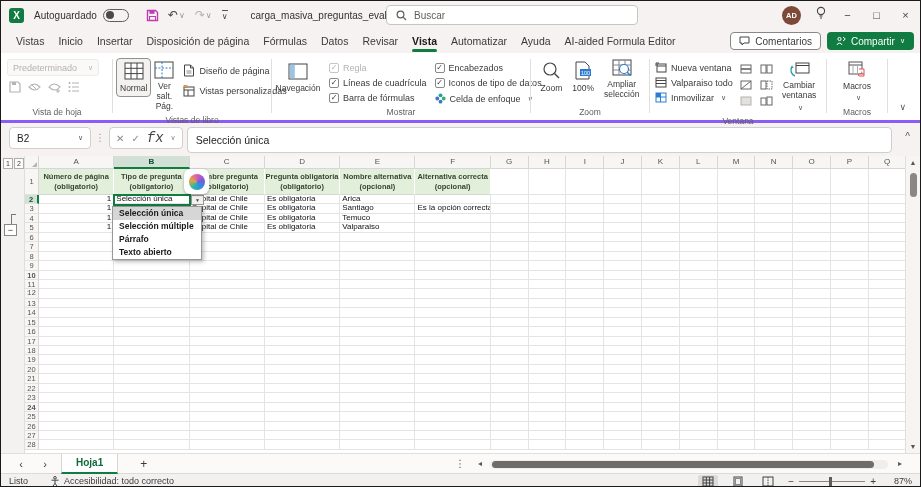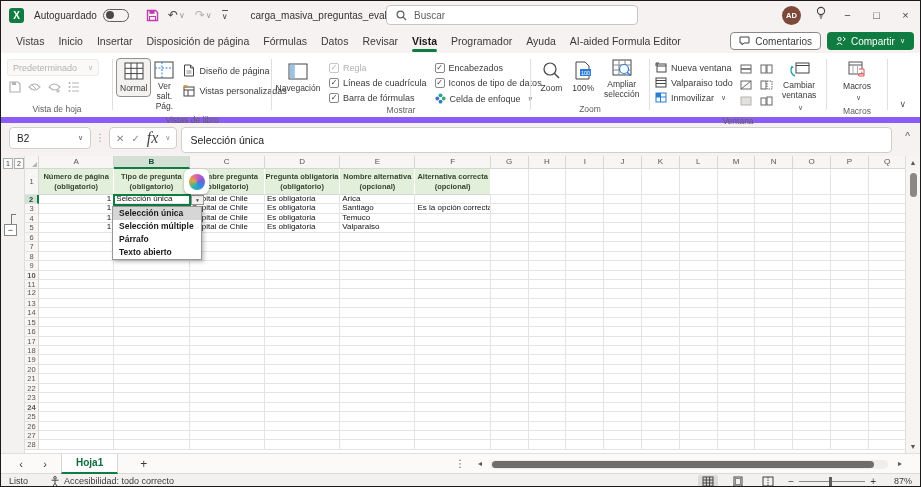--- a/index.html
+++ b/index.html
@@ -29,21 +29,21 @@
   #menubar { height:24px; background:#f5f2f1; display:flex; align-items:center; padding-left:8px; position:relative; }
   .mtab { font-size:10.5px; color:#3b3a39; padding:0 7px; height:24px; display:flex; align-items:center; position:relative; white-space:nowrap; }
   .mtab.active { font-weight:bold; color:#1a1a1a; }
   .mtab.active::after { content:""; position:absolute; left:7px; right:7px; bottom:1px; height:3px; background:#107C41; border-radius:2px; }
   .mb-right { position:absolute; right:6px; top:0; height:24px; display:flex; align-items:center; gap:6px; }
   #comments-btn { height:18px; border:1px solid #8a8886; border-radius:4px; background:#fff; display:flex; align-items:center; padding:0 8px; font-size:10px; color:#3b3a39; gap:5px; }
   #share-btn { height:18px; border-radius:4px; background:#107C41; display:flex; align-items:center; padding:0 9px; font-size:10px; color:#fff; gap:5px; }
   #share-btn .chev { font-size:7px; }
 
   
-  #ribbon { height:70px; background:#fff; border-bottom:6px solid #8b5cf6; display:flex; padding:3px 2px 0 4px; position:relative; }
+  #ribbon { height:70px; background:#fff; border-bottom:3px solid #8b5cf6; display:flex; padding:3px 2px 0 4px; position:relative; }
   .rgroup { display:flex; flex-direction:column; }
   .g-body { flex:1; display:flex; align-items:flex-start; }
   .g-label { text-align:center; font-size:8.5px; color:#605e5c; padding:1px 0 3px; }
   .gdiv { width:1px; background:#e1dfdd; margin:3px 3px 7px 3px; }
   
   .sv-drop { width:92px; height:17px; border:1px solid #edebe9; border-radius:3px; background:#faf9f8; color:#b5b2b0; font-size:9px; display:flex; align-items:center; justify-content:space-between; padding:0 5px; margin:3px 0 5px 2px; }
   .sv-icons { display:flex; gap:7px; margin-left:4px; }
   
   .bigbtn { display:flex; flex-direction:column; align-items:center; justify-content:center; gap:3px; padding:3px 3px; border-radius:4px; font-size:8.5px; color:#3b3a39; text-align:center; }
   .bigbtn.selected { border:1px solid #919191; background:#f3f2f1; }
@@ -62,21 +62,21 @@
   .mini-col { display:flex; flex-direction:column; gap:5px; margin:7px 0 0 7px; }
   .mini-ic { width:13px; height:11px; display:flex; align-items:center; justify-content:center; }
   #ribbon-collapse { position:absolute; right:14px; bottom:8px; font-size:9px; color:#555; }
 
   
   #formulabar { height:33px; background:#f5f2f1; display:flex; align-items:flex-start; padding:4px 6px 0 8px; gap:4px; }
   #namebox { width:82px; height:22px; background:#fff; border:1px solid #d1cfcd; border-radius:4px; display:flex; align-items:center; justify-content:space-between; padding:0 7px; font-size:10px; color:#222; }
   #namebox .chev { font-size:7px; color:#555; }
   .fb-dots { color:#999; font-size:10px; margin-top:5px; }
   #fxbox { height:22px; background:#fff; border:1px solid #d1cfcd; border-radius:4px; display:flex; align-items:center; padding:0 6px; gap:7px; font-size:10px; color:#8a8886; }
-  #fxbox .fx { font-style:italic; font-family:Liberation Serif, serif; color:#444; font-size:16px; }
+  #fxbox .fx { font-style:italic; font-family:Liberation Mono, monospace; color:#444; font-size:14px; }
   #fxbox .chev { font-size:7px; }
   #formula-field { flex:1; height:26px; background:#fff; border:1px solid #d1cfcd; border-radius:4px; display:flex; align-items:center; padding:0 8px; font-size:10.5px; color:#222; margin-right:22px; }
   #fb-collapse { position:absolute; right:10px; top:130px; font-size:10px; color:#555; }
 
   
   #sheet { height:297px; display:flex; background:#fff; position:relative; }
   #gutter { width:24px; background:#f4f2f1; position:relative; border-right:1px solid #e0dedc; }
   .outline-btns { display:flex; gap:1px; padding:2px 0 0 2px; }
   .outline-btn { width:10px; height:11px; border:1px solid #adadad; background:#fbfbfb; font-size:7px; color:#444; text-align:center; line-height:9px; }
   .bracket { position:absolute; left:10px; top:58px; width:5px; height:10px; border-left:1px solid #777; border-top:1px solid #777; }
@@ -184,21 +184,21 @@
   <div id="menubar">
     <div id="mtabs" style="display:flex;">
         <div class="mtab">Vistas</div>
         <div class="mtab">Inicio</div>
         <div class="mtab">Insertar</div>
         <div class="mtab">Disposición de página</div>
         <div class="mtab">Fórmulas</div>
         <div class="mtab">Datos</div>
         <div class="mtab">Revisar</div>
         <div class="mtab active">Vista</div>
-        <div class="mtab">Programador</div>
+        <div class="mtab">Automatizar</div>
         <div class="mtab">Ayuda</div>
         <div class="mtab">AI-aided Formula Editor</div>
       </div>
     <div class="mb-right">
       <div id="comments-btn">
         <svg width="11" height="10" viewBox="0 0 11 10">
             <path d="M1 1 h9 v6 h-5 l-2 2 v-2 h-2 z" fill="none" stroke="#444" stroke-width="1"></path>
           </svg>
         <span>Comentarios</span>
       </div>

